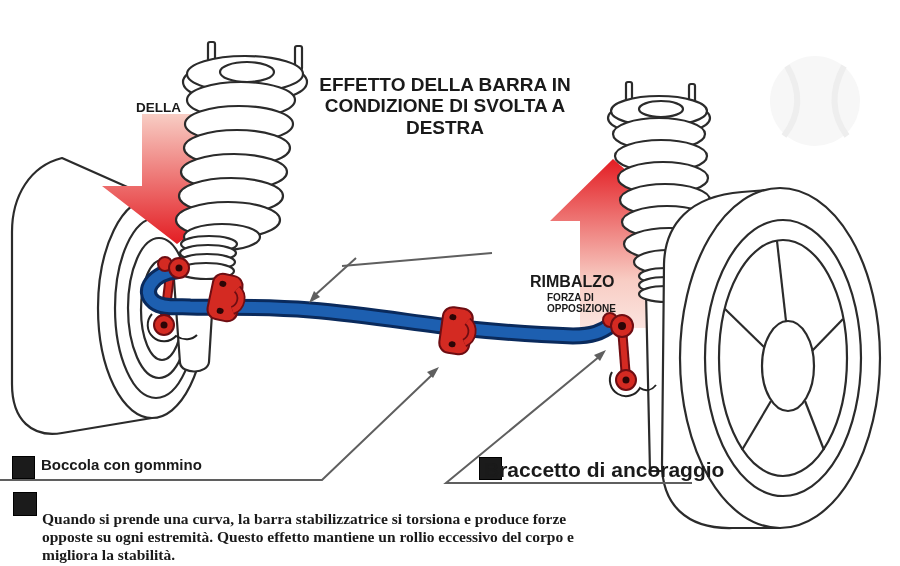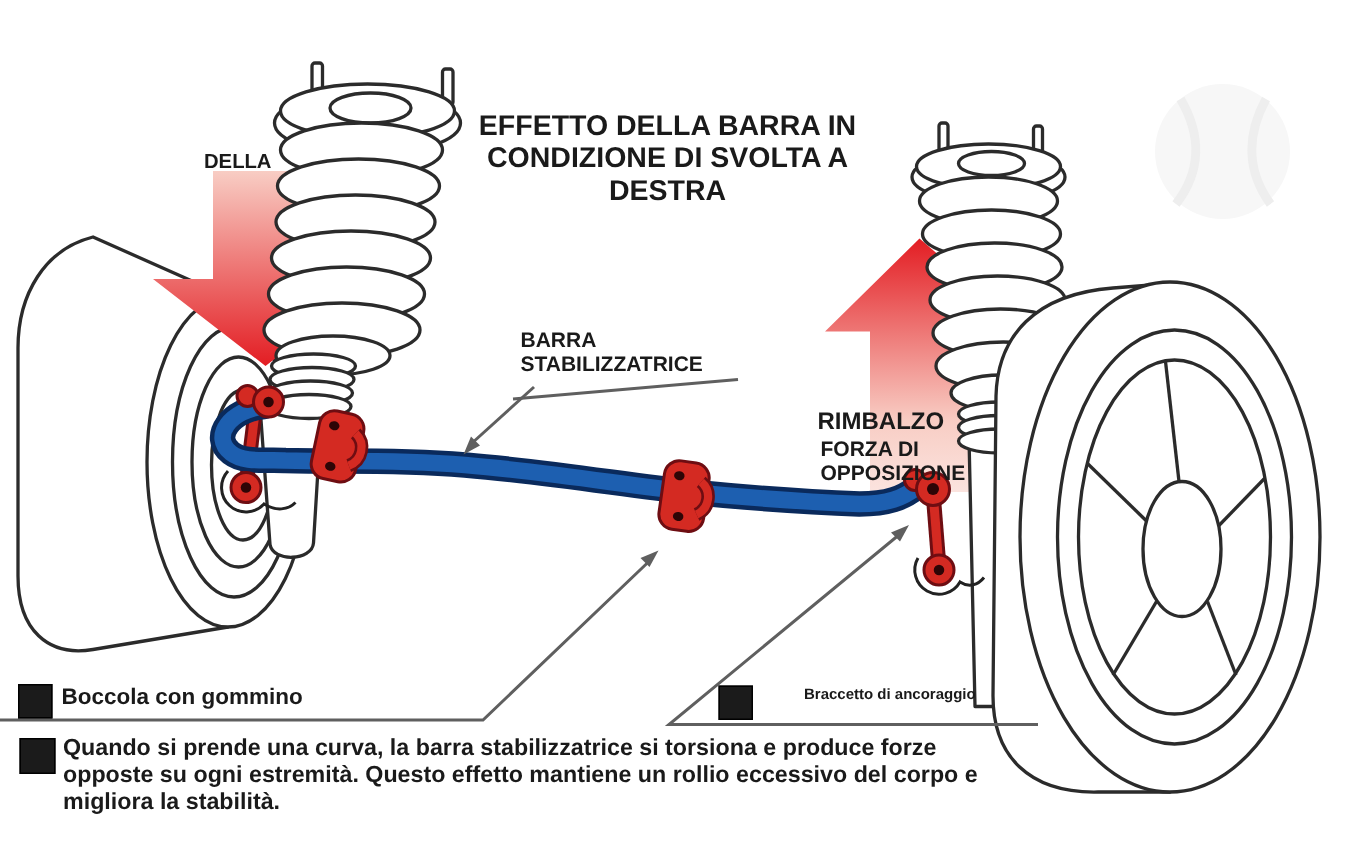--- a/index.html
+++ b/index.html
@@ -192,32 +192,30 @@
       <polygon class="leadfill" points="606,314 594,319 600,325"></polygon>
     </g>
   </svg>
 
   <div class="lbl title" style="left:300px;top:38px;width:290px;">EFFETTO DELLA BARRA IN
 CONDIZIONE DI SVOLTA A
 DESTRA</div>
 
   <div class="lbl" style="left:136px;top:64px;font-size:13.5px;">DELLA</div>
 
-  <div class="lbl" style="left:347px;top:183px;font-size:14px;">BARRA
-STABILIZZATRICE</div>
-
-  <div class="lbl" style="left:545px;top:237px;font-size:16px;">RIMBALZO</div>
-
-  <div class="lbl" style="left:547px;top:256px;font-size:14px;">FORZA DI
+
+  <div class="lbl" style="left:530px;top:237px;font-size:16px;">RIMBALZO</div>
+
+  <div class="lbl" style="left:547px;top:256px;font-size:10px;">FORZA DI
 OPPOSIZIONE</div>
 
   <div class="bullet" style="left:12px;top:420px;width:21px;height:21px;"></div>
   <div class="lbl" style="left:41px;top:421px;font-size:15px;">Boccola con gommino</div>
 
   <div class="bullet" style="left:479px;top:421px;width:21px;height:21px;"></div>
-  <div class="lbl" style="left:536px;top:422px;font-size:10px;">Braccetto di ancoraggio</div>
+  <div class="lbl" style="left:484px;top:422px;font-size:21px;">Braccetto di ancoraggio</div>
 
   <div class="bullet" style="left:13px;top:456px;width:22px;height:22px;"></div>
-  <div class="lbl" style="left:42px;top:454px;width:720px;font-size:15.5px;line-height:18px;">Quando si prende una curva, la barra stabilizzatrice si torsiona e produce forze
+  <div class="lbl" style="left:42px;top:474px;width:720px;font-size:15.5px;line-height:18px;font-family:Liberation Serif, serif;">Quando si prende una curva, la barra stabilizzatrice si torsiona e produce forze
 opposte su ogni estremità. Questo effetto mantiene un rollio eccessivo del corpo e
 migliora la stabilità.</div>
 
 </div>
 
 </body></html>

